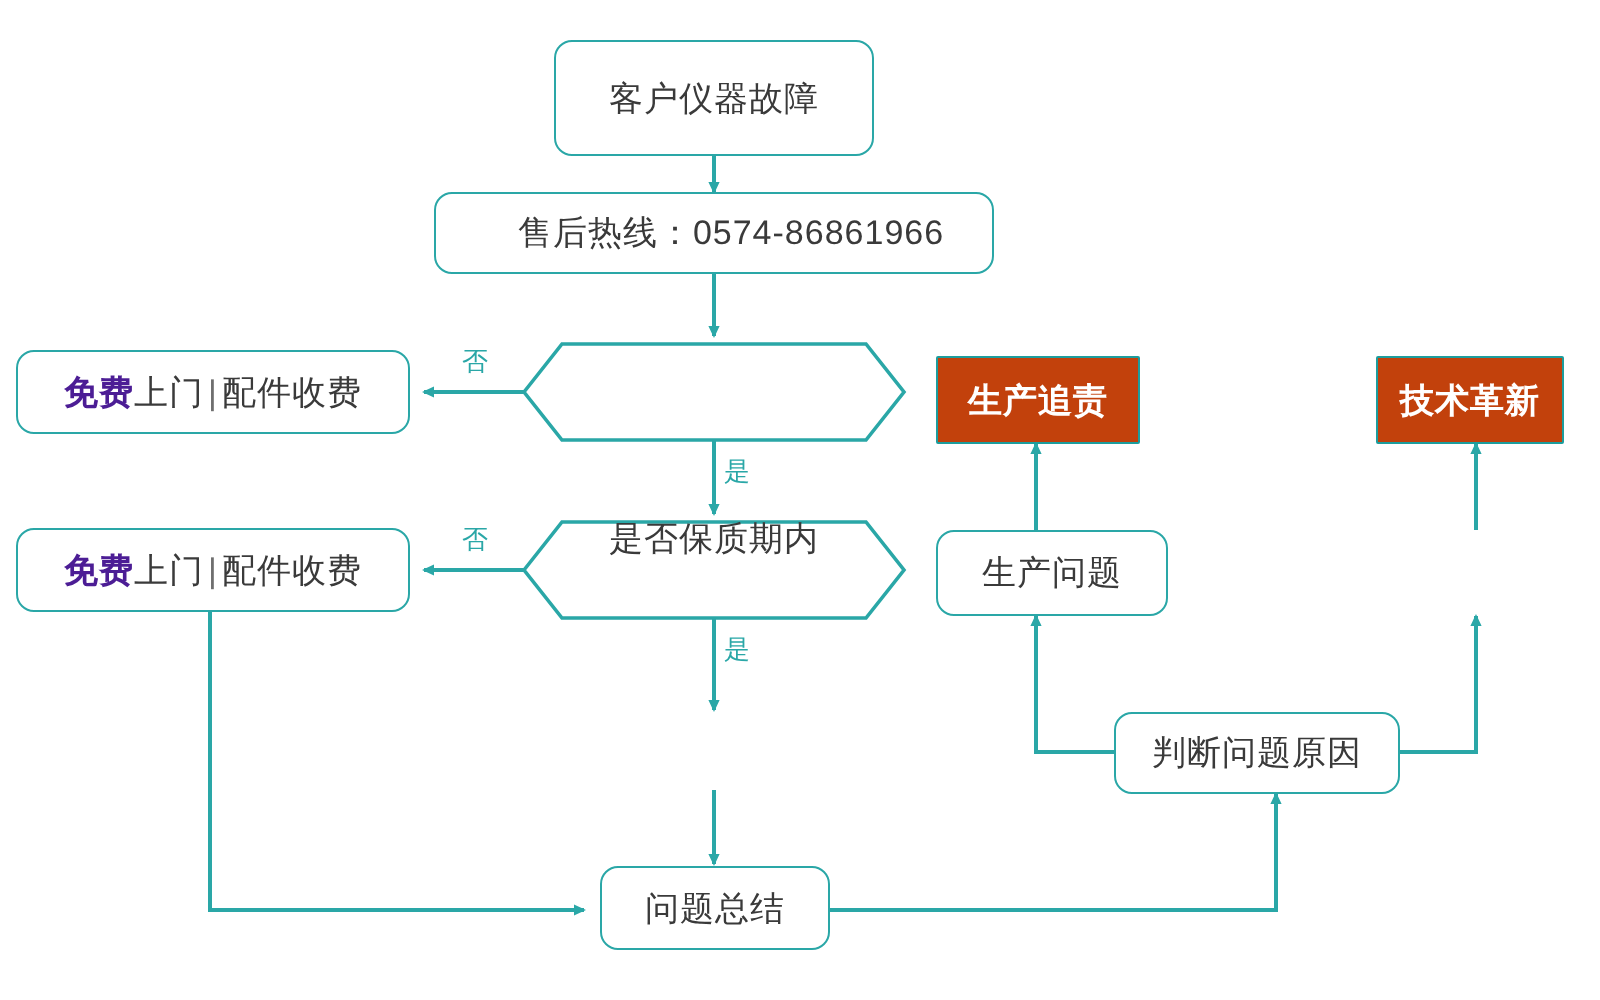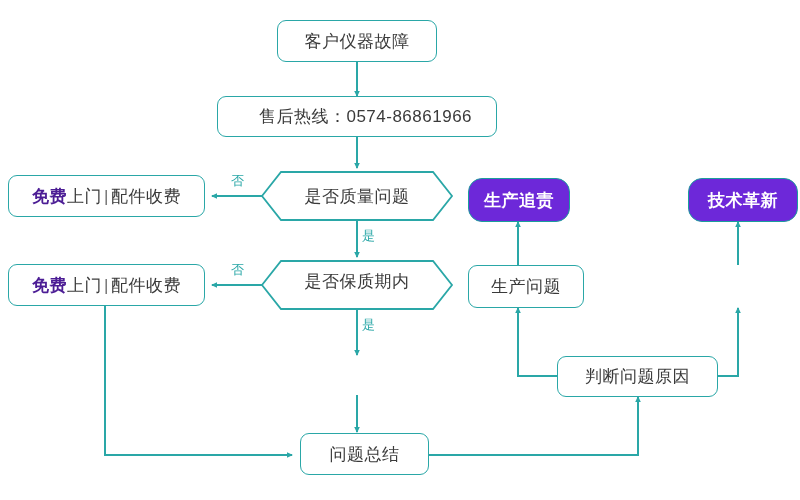--- a/index.html
+++ b/index.html
@@ -20,23 +20,23 @@
     font-size:17px;
     color:#3a3a3a;
     letter-spacing:.5px;
   }
   .node.rect{
     border:1.6px solid #2aa7a7;
     border-radius:9px;
     background:#fff;
   }
   .node.filled{
-    background:#6d28d9;
+    background:#c2410c;
     border:1.6px solid #1c9d9d;
-    border-radius:14px;
+    border-radius:1px;
     color:#ffffff;
     font-weight:600;
   }
   .node.hex{
     border:none;background:transparent;
   }
   .hex-label{position:relative;z-index:2;font-size:17px;color:#3a3a3a;}
   .accent{color:#4c1d95;font-weight:700;}
   .sep{color:#6e6e6e;padding:0 2px;}
 
@@ -85,67 +85,64 @@
       <path d="M557,376 L518,376 L518,308" marker-end="url(#ar)"></path>
 
       <path d="M700,376 L738,376 L738,308" marker-end="url(#ar)"></path>
 
       <path d="M518,265 L518,222" marker-end="url(#ar)"></path>
 
       <path d="M738,265 L738,222" marker-end="url(#ar)"></path>
     </g>
   </svg>
 
-  <div class="node rect" style="left:277px;top:20px;width:160px;height:42px;">
+  <div class="node rect" style="left:277px;top:20px;width:160px;height:58px;">
     <span>客户仪器故障</span>
   </div>
 
   <div class="node rect" style="left:217px;top:96px;width:280px;height:41px;padding-left:17px;">
     <span>售后热线：0574-86861966</span>
   </div>
 
-  <div class="node hex" style="left:262px;top:172px;width:190px;height:48px;">
-    <span class="hex-label">是否质量问题</span>
-  </div>
 
   <div class="node rect" style="left:8px;top:175px;width:197px;height:42px;">
     <span>
       <span class="accent">免费</span><span>上门</span><span class="sep">|</span><span>配件收费</span>
     </span>
   </div>
 
   <div class="node filled" style="left:468px;top:178px;width:102px;height:44px;">
     <span>生产追责</span>
   </div>
 
-  <div class="node filled" style="left:688px;top:178px;width:110px;height:44px;">
+  <div class="node filled" style="left:688px;top:178px;width:94px;height:44px;">
     <span>技术革新</span>
   </div>
 
-  <div class="node hex" style="left:262px;top:257px;width:190px;height:48px;">
+  <div class="node hex" style="left:262px;top:245px;width:190px;height:48px;">
     <span class="hex-label">是否保质期内</span>
   </div>
 
   <div class="node rect" style="left:8px;top:264px;width:197px;height:42px;">
     <span>
       <span class="accent">免费</span><span>上门</span><span class="sep">|</span><span>配件收费</span>
     </span>
   </div>
 
   <div class="node rect" style="left:468px;top:265px;width:116px;height:43px;">
     <span>生产问题</span>
   </div>
 
 
 
-  <div class="node rect" style="left:557px;top:356px;width:161px;height:41px;">
+  <div class="node rect" style="left:557px;top:356px;width:143px;height:41px;">
     <span>判断问题原因</span>
   </div>
 
-  <div class="node rect" style="left:300px;top:433px;width:129px;height:42px;">
+  <div class="node rect" style="left:300px;top:433px;width:115px;height:42px;">
     <span>问题总结</span>
   </div>
 
   <div class="edge-label" style="left:231px;top:172px;">否</div>
   <div class="edge-label" style="left:362px;top:227px;">是</div>
   <div class="edge-label" style="left:231px;top:261px;">否</div>
   <div class="edge-label" style="left:362px;top:316px;">是</div>
 
 </div>
 

